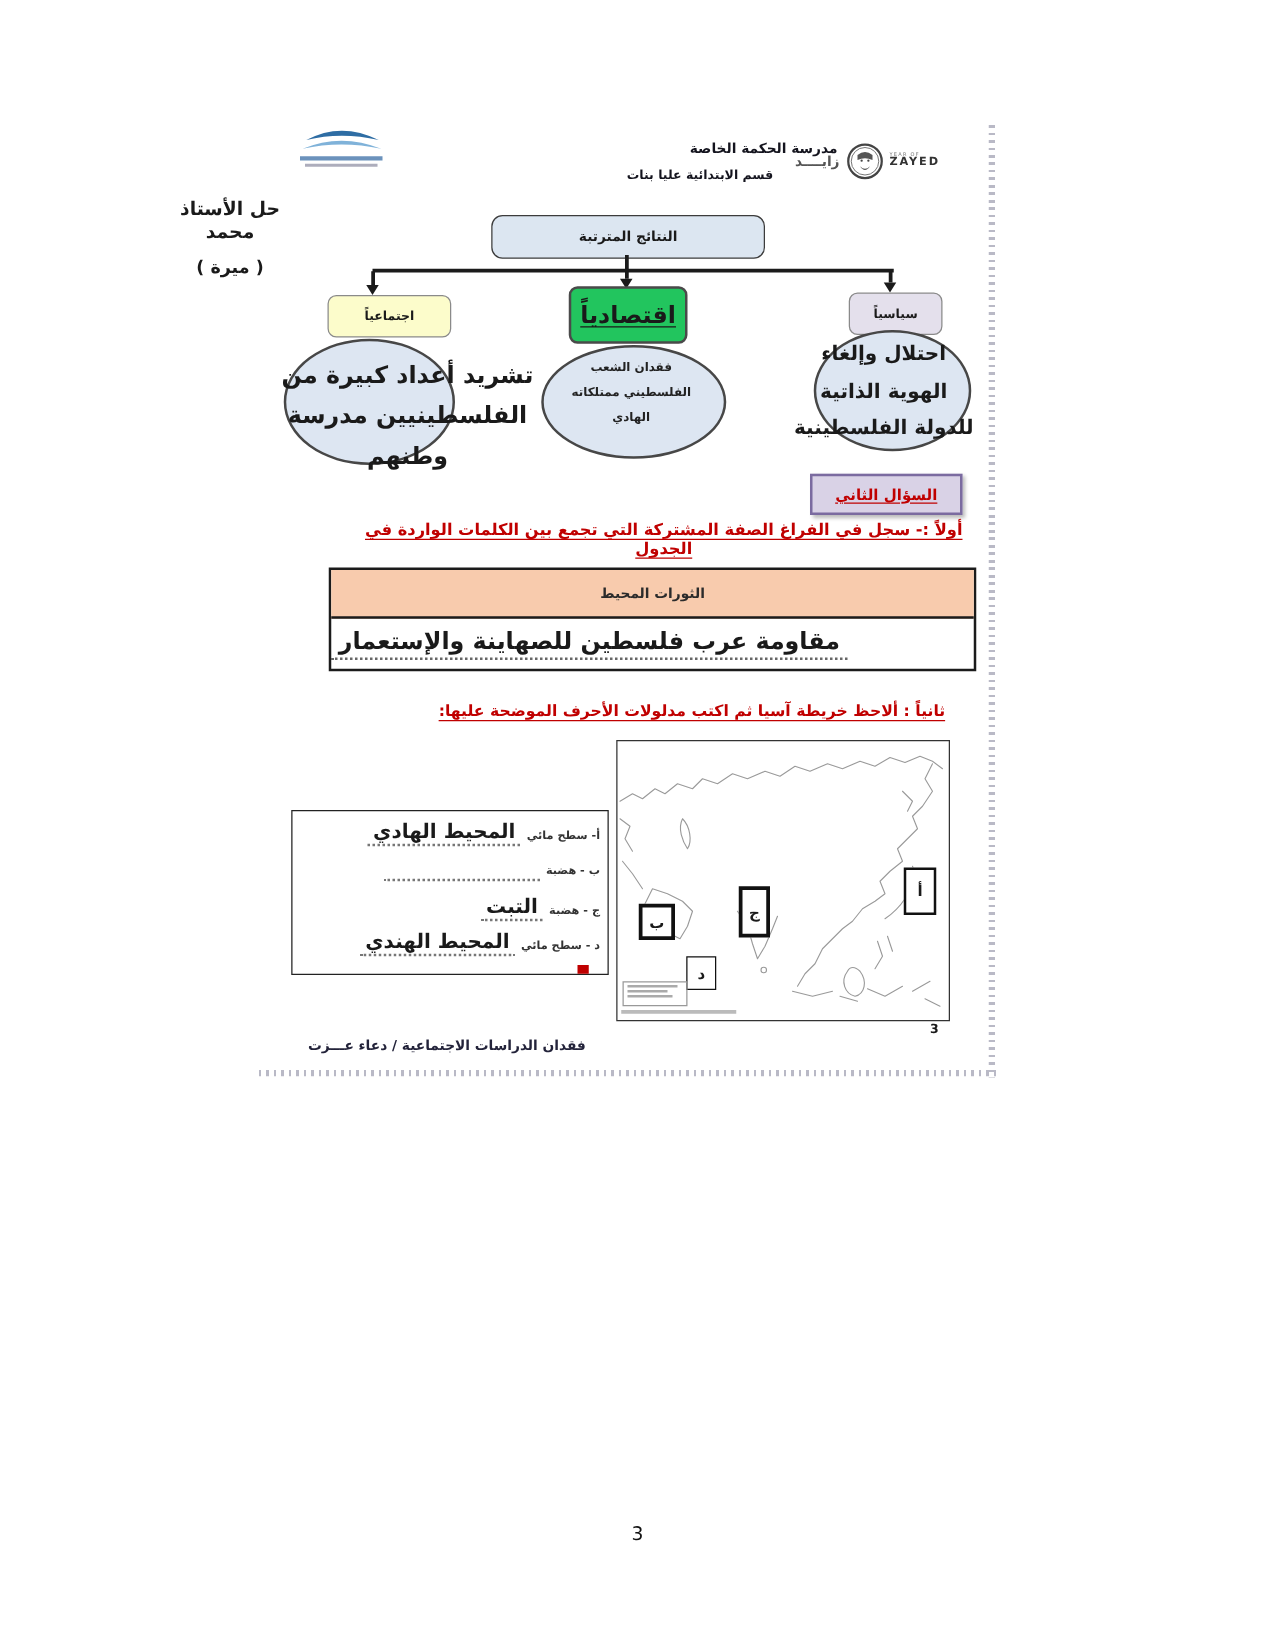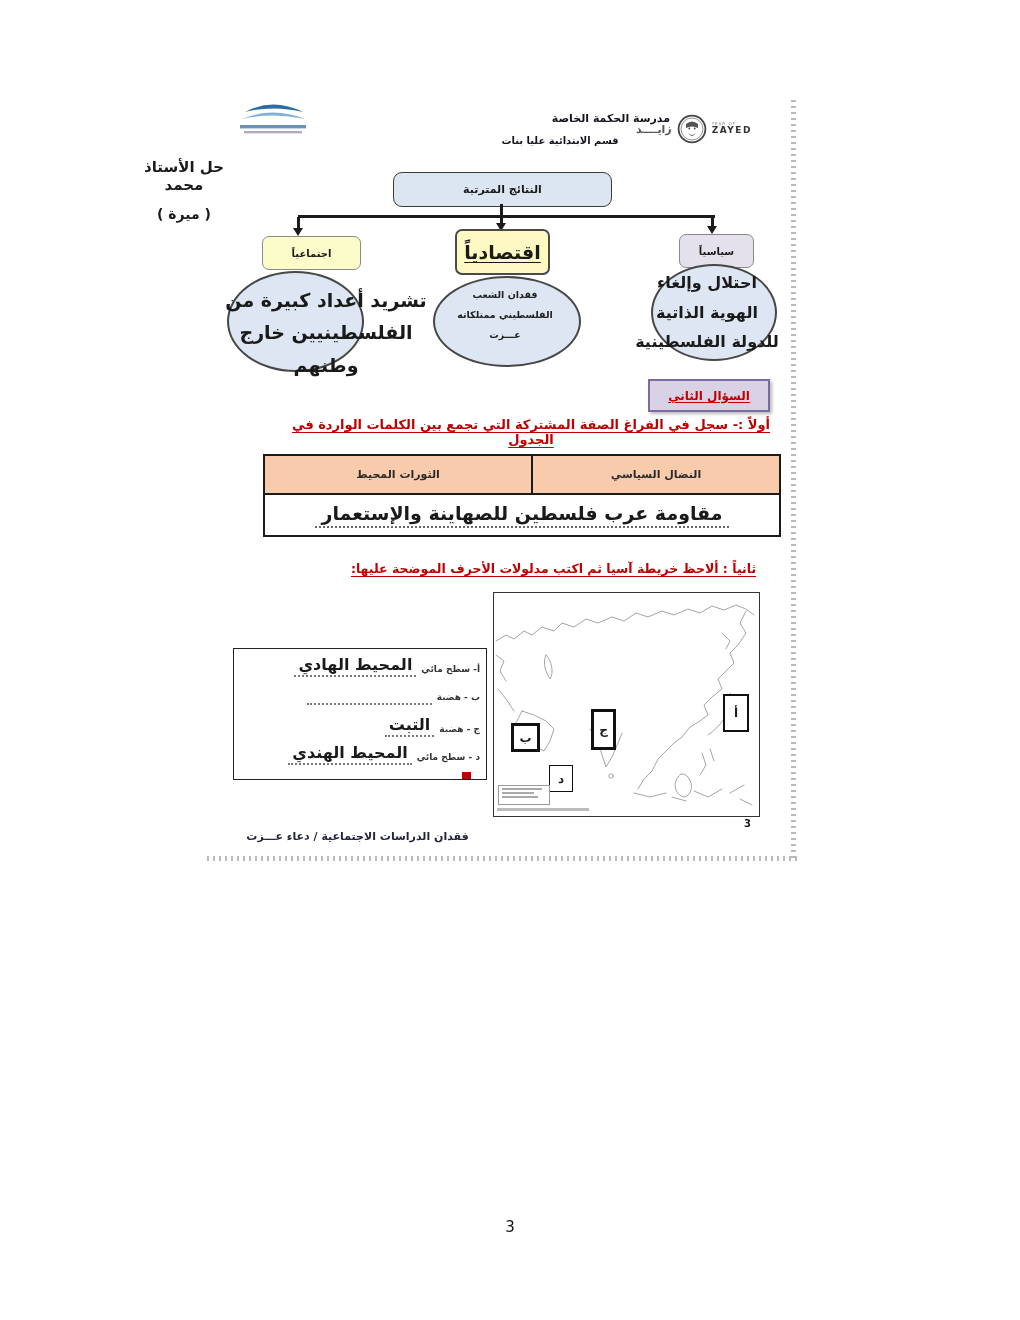--- a/index.html
+++ b/index.html
@@ -35,21 +35,21 @@
   .stub-c{left:500px;top:217px;width:3px;height:6px;}
   .stub-r{left:711px;top:217px;width:3px;height:9px;}
   .arrow-down{width:0;height:0;border-left:5px solid transparent;
               border-right:5px solid transparent;border-top:8px solid #1b1b1b;}
   .arr-l{left:293px;top:228px;}
   .arr-c{left:496px;top:223px;}
   .arr-r{left:707px;top:226px;}
   .cat-box{display:flex;align-items:center;justify-content:center;border-radius:7px;}
   .cat-social{left:262px;top:236px;width:97px;height:32px;background:#fcfccb;
               border:1.4px solid #8a8a8a;font-size:10px;font-weight:bold;}
-  .cat-econ{left:455px;top:229px;width:91px;height:42px;background:#fef9c3;
+  .cat-econ{left:455px;top:229px;width:91px;height:42px;background:#22c55e;
             border:2px solid #4a4a4a;font-size:19px;font-weight:bold;
             text-decoration:underline;text-underline-offset:3px;}
   .cat-pol{left:679px;top:234px;width:73px;height:32px;background:#e4e0ec;
            border:1.4px solid #8a8a8a;font-size:10px;font-weight:bold;}
   .ellipse{background:#dde6f2;border:2px solid #474747;border-radius:50%;}
   .ell-l{left:227px;top:271px;width:133px;height:97px;}
   .ell-m{left:433px;top:276px;width:144px;height:87px;}
   .ell-r{left:651px;top:264px;width:122px;height:93px;}
   .ans-l{left:212px;top:284px;width:228px;font-size:19px;font-weight:bold;
          text-align:center;line-height:1.7;}
@@ -68,21 +68,21 @@
              text-underline-offset:3px;text-align:center;}
   .instr1{left:285px;top:417px;width:492px;font-size:13px;}
   .instr2{left:330px;top:561px;width:447px;font-size:12.5px;}
 
   
   .q2-table{left:263px;top:454px;width:514px;border:2px solid #1b1b1b;background:#fff;}
   .q2-thead{display:flex;direction:rtl;background:#f8cbad;border-bottom:2px solid #1b1b1b;height:37px;}
   .q2-th{display:flex;align-items:center;justify-content:center;font-size:11px;font-weight:bold;color:#2b2b2b;}
   .q2-th-r{width:246px;border-left:2px solid #1b1b1b;}
   .q2-th-l{flex:1;}
-  .q2-answer{height:40px;display:flex;align-items:center;justify-content:center;}
+  .q2-answer{height:40px;display:flex;align-items:center;justify-content:flex-end;}
   .q2-answer span{font-size:19px;font-weight:bold;border-bottom:2px dotted #666;padding:0 6px 2px;}
 
   
   .ansbox{left:233px;top:648px;width:252px;height:130px;border:1.6px solid #222;background:#fff;}
   .ansrow{position:absolute;right:6px;direction:rtl;display:flex;align-items:flex-end;gap:5px;}
   .anslabel{font-size:9px;font-weight:bold;color:#333;white-space:nowrap;padding-bottom:3px;}
   .ansval{font-size:16px;font-weight:bold;border-bottom:2px dotted #777;padding:0 4px 1px;white-space:nowrap;}
   .ansblank{width:125px;height:14px;border-bottom:2px dotted #777;}
   .red-mark{left:462px;top:772px;width:9px;height:7px;background:#c00000;}
   .mapbox{left:493px;top:592px;width:265px;height:223px;border:1.4px solid #333;background:#fff;}
@@ -162,37 +162,36 @@
 
   <div class="abs cat-box cat-social rtl">اجتماعياً</div>
   <div class="abs cat-box cat-econ rtl">اقتصادياً</div>
   <div class="abs cat-box cat-pol rtl">سياسياً</div>
 
   <div class="abs ellipse ell-l"></div>
   <div class="abs ellipse ell-m"></div>
   <div class="abs ellipse ell-r"></div>
 
   <div class="abs ans-l rtl preline">تشريد أعداد كبيرة من
-الفلسطينيين خارج وطنهم</div>
+الفلسطينيين مدرسة وطنهم</div>
   <div class="abs ans-m rtl preline">فقدان الشعب
 الفلسطيني ممتلكاته
-عـــزت</div>
+الهادي</div>
   <div class="abs ans-r rtl preline">احتلال وإلغاء
 الهوية الذاتية
 للدولة الفلسطينية</div>
 
   <div class="abs q2-badge rtl">
     <span>السؤال الثاني</span>
   </div>
 
   <div class="abs red-instr instr1 rtl">أولاً :- سجل في الفراغ الصفة المشتركة التي تجمع بين الكلمات الواردة في الجدول</div>
 
   <div class="abs q2-table">
     <div class="q2-thead">
-      <div class="q2-th q2-th-r rtl">النضال السياسي</div>
       <div class="q2-th q2-th-l rtl">الثورات المحيط</div>
     </div>
     <div class="q2-answer rtl">
       <span>مقاومة عرب فلسطين للصهاينة والإستعمار</span>
     </div>
   </div>
 
   <div class="abs red-instr instr2 rtl">ثانياً : ألاحظ خريطة آسيا ثم اكتب مدلولات الأحرف الموضحة عليها:</div>
 
   <div class="abs ansbox">

